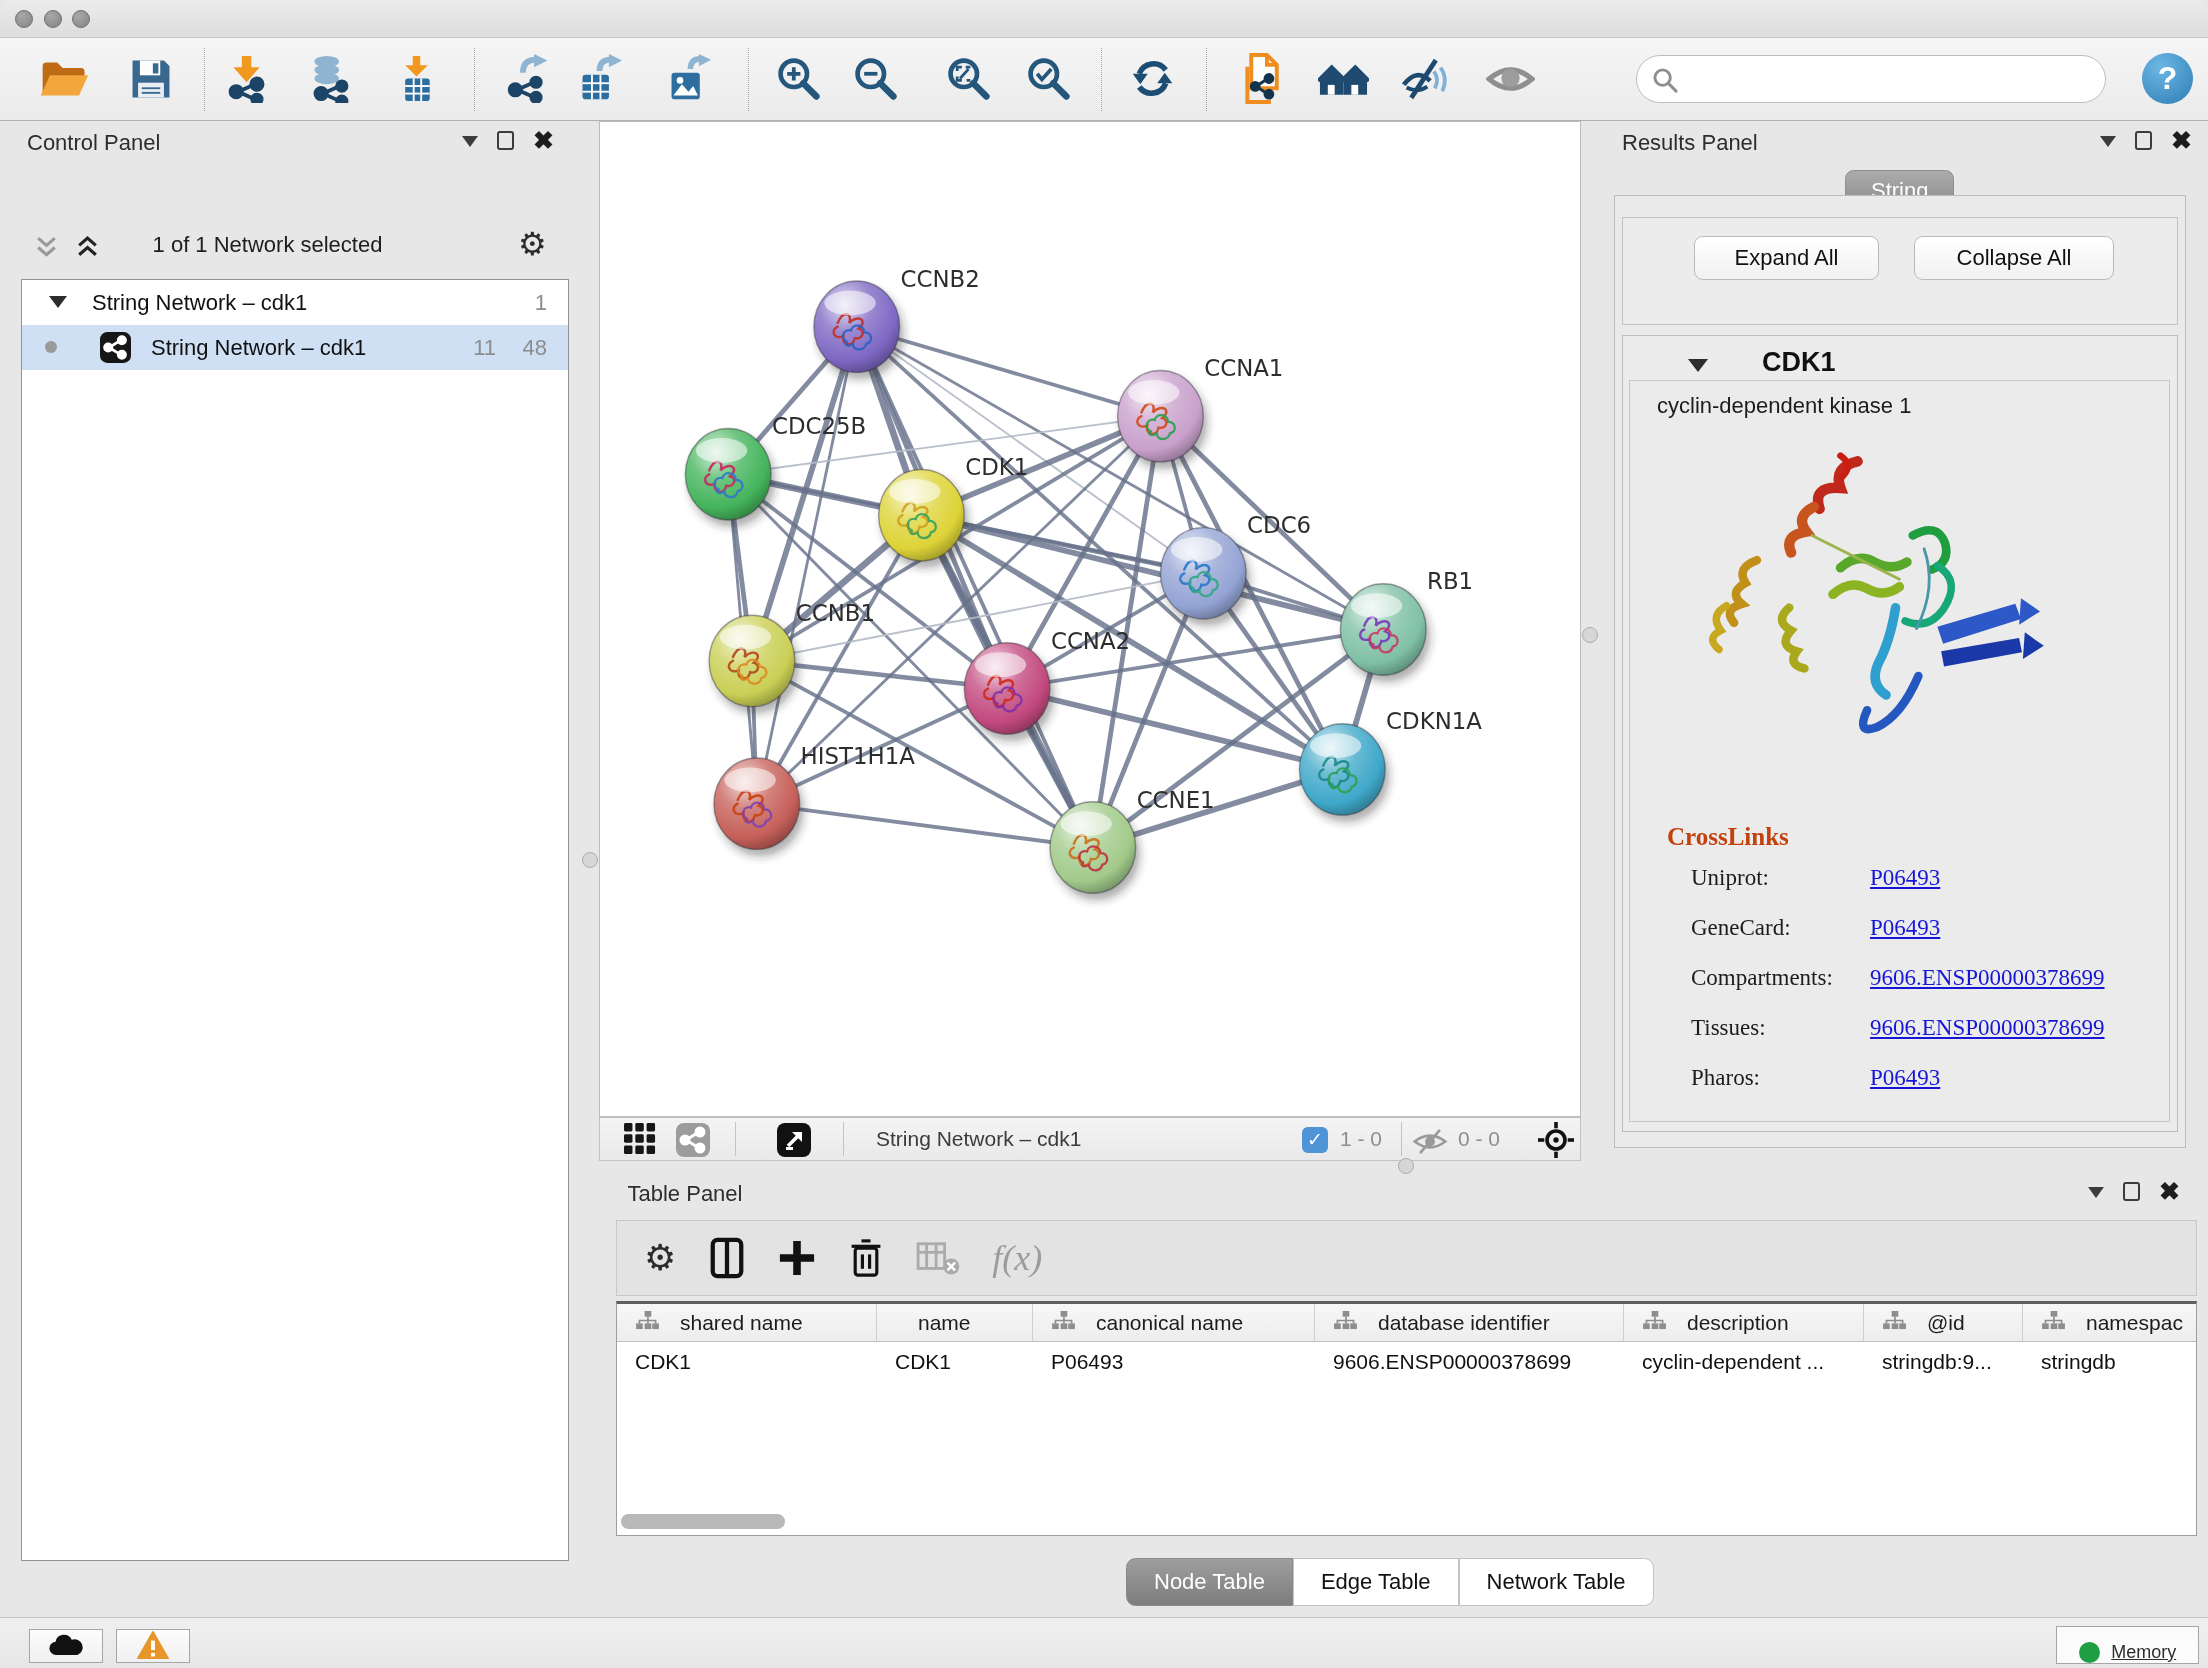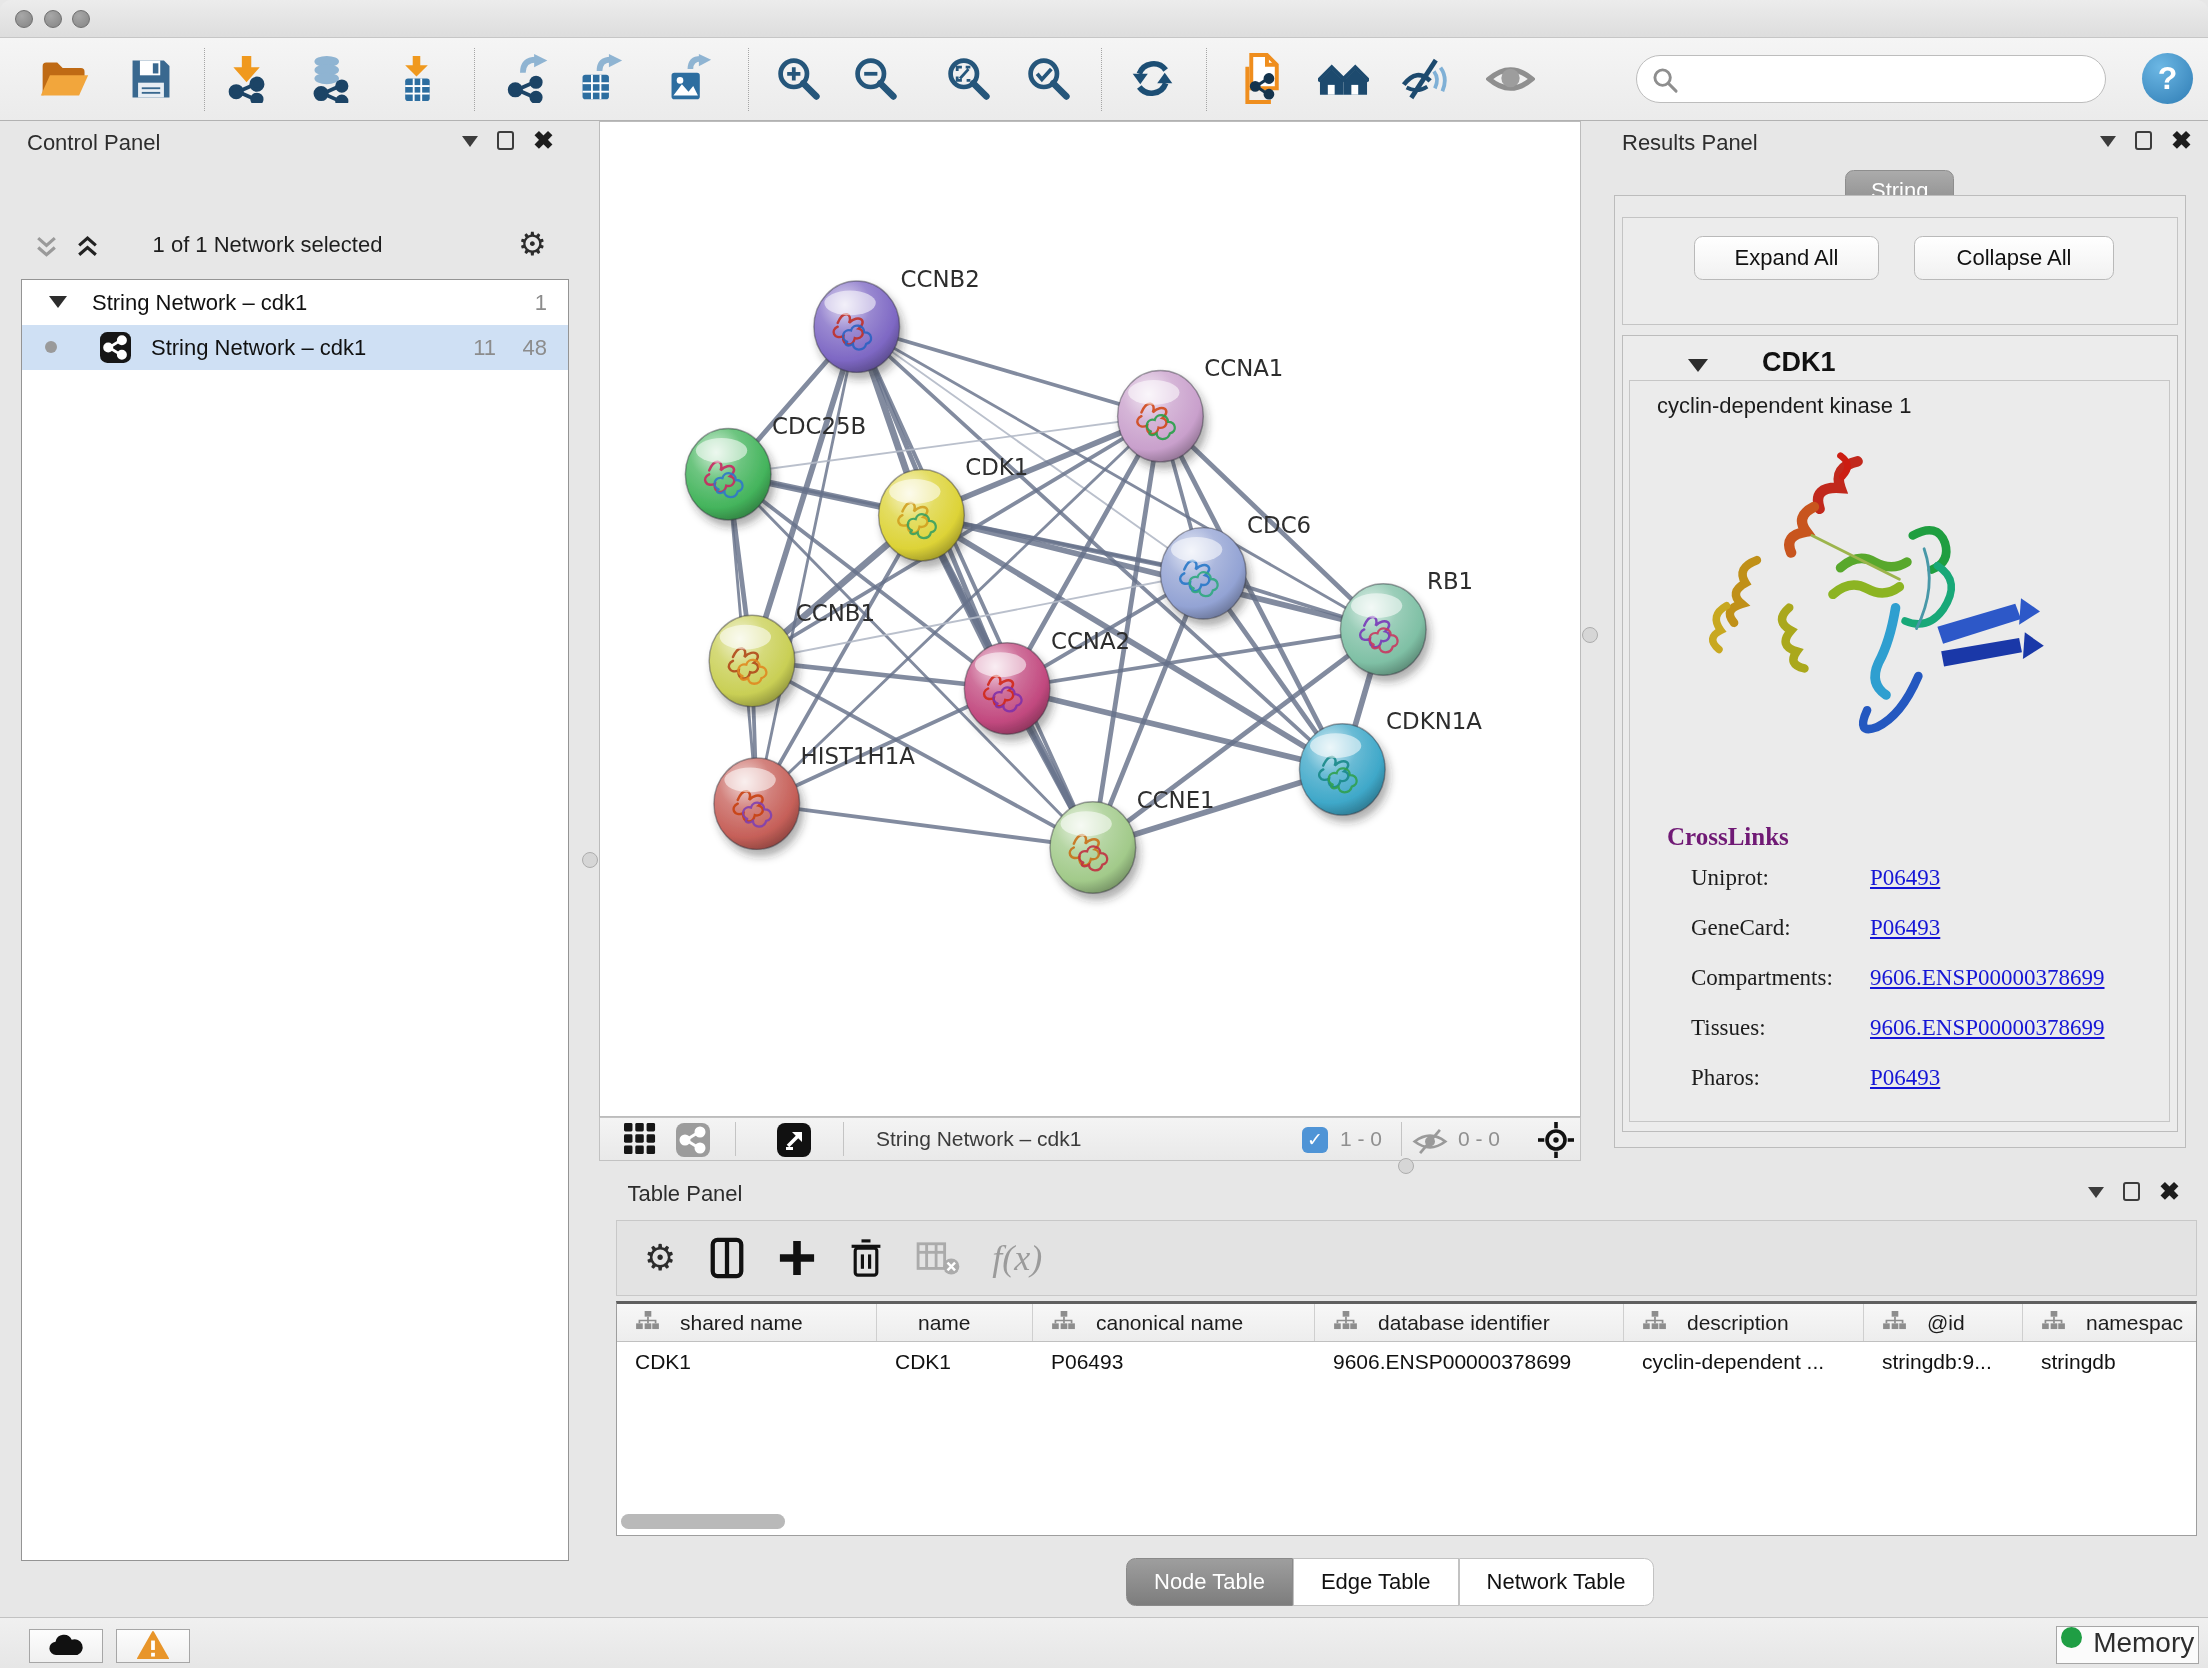--- a/index.html
+++ b/index.html
@@ -78,21 +78,21 @@
     background:linear-gradient(#ffffff,#f1f1f1); border:1px solid #b9b9b9; border-radius:8.6px;
     display:flex; align-items:center; justify-content:center; }
   .rp-entrybox { position:absolute; left:24px; top:214px; width:556px; height:797px; background:#ececec; border:1.9px solid #bcbcbc; }
   .rp-entry-caret { position:absolute; left:90px; top:238px; width:0; height:0;
     border-left:10.5px solid transparent; border-right:10.5px solid transparent; border-top:13.3px solid #2d2d2d; }
   .rp-gene { position:absolute; left:164px; top:226px; font-size:27px; font-weight:bold; color:#111; }
   .rp-descbox { position:absolute; left:31px; top:259px; width:541px; height:742px; background:#ebebeb; border:1px solid #c6c6c6; }
   .rp-desc { position:absolute; left:59px; top:272px; font-size:22px; color:#1c1c1c; }
   .rp-protein { position:absolute; left:100px; top:323px; }
   .rp-serif { font-family:"Liberation Serif", serif; }
-  .rp-xl-title { position:absolute; left:69px; top:702px; font-size:25px; font-weight:bold; color:#701a75; }
+  .rp-xl-title { position:absolute; left:69px; top:702px; font-size:25px; font-weight:bold; color:#c2410c; }
   .rp-xlinks { position:absolute; left:93px; top:744px; }
   .xl-row { display:flex; height:50px; font-size:23px; }
   .xl-label { width:179px; color:#1c1c1c; }
   .xl-value a, .xl-value { color:#1616d6; text-decoration:underline; }
 
   
   .table-panel { position:absolute; left:599px; top:1172px; width:1609px; height:445px; }
   .tp-toolbar { position:absolute; left:17px; top:48px; width:1581px; height:76px;
     background:#e3e3e3; border:1px solid #c8c8c8; display:flex; align-items:center; }
   .tp-icon { margin-left:32px; display:flex; align-items:center; }
@@ -110,21 +110,21 @@
   .btab:first-child { border-radius:9.5px 0 0 9.5px; }
   .btab:last-child { border-radius:0 9.5px 9.5px 0; }
   .btab.active { background:linear-gradient(#9e9e9e,#7d7d7d); color:#fff; border-color:#8a8a8a; }
 
   
   .statusbar { position:absolute; left:0; top:1617px; width:2208px; height:51px;
     background:linear-gradient(#f0f0f0,#e6e6e6); border-top:1px solid #c2c2c2; }
   .sb-btn { position:absolute; top:11.4px; width:74px; height:34px; background:linear-gradient(#fdfdfd,#f0f0f0);
     border:1.9px solid #a6a6a6; display:flex; align-items:center; justify-content:center; }
   .memory-btn { position:absolute; left:2056px; top:7.6px; width:143px; height:38px; background:#fbfbfb;
-    border:1.9px solid #a6a6a6; display:flex; align-items:flex-start; justify-content:center; gap:11.4px; font-size:28px; }
+    border:1.9px solid #a6a6a6; display:flex; align-items:flex-end; justify-content:center; gap:11.4px; font-size:18px;text-decoration:underline; }
   .memory-dot { width:21px; height:21px; border-radius:50%; background:#1f9e44; }
 
   svg text { font-family:"DejaVu Sans", sans-serif; }
 </style>
 </head>
 <body>
 
 <div class="titlebar">
   <div class="traffic" style="left:15px"></div>
   <div class="traffic" style="left:44px"></div>

